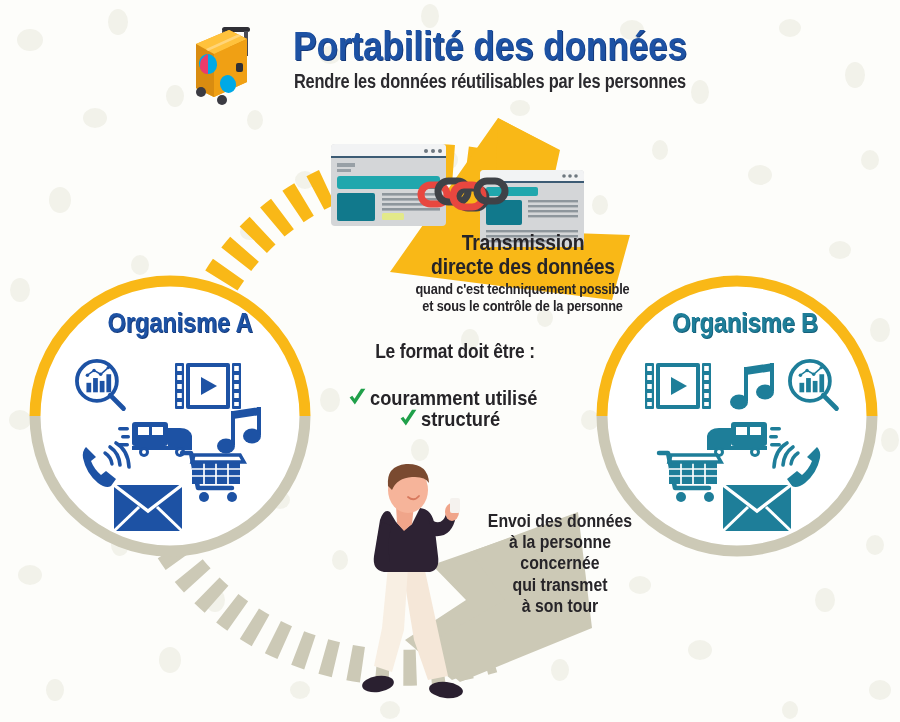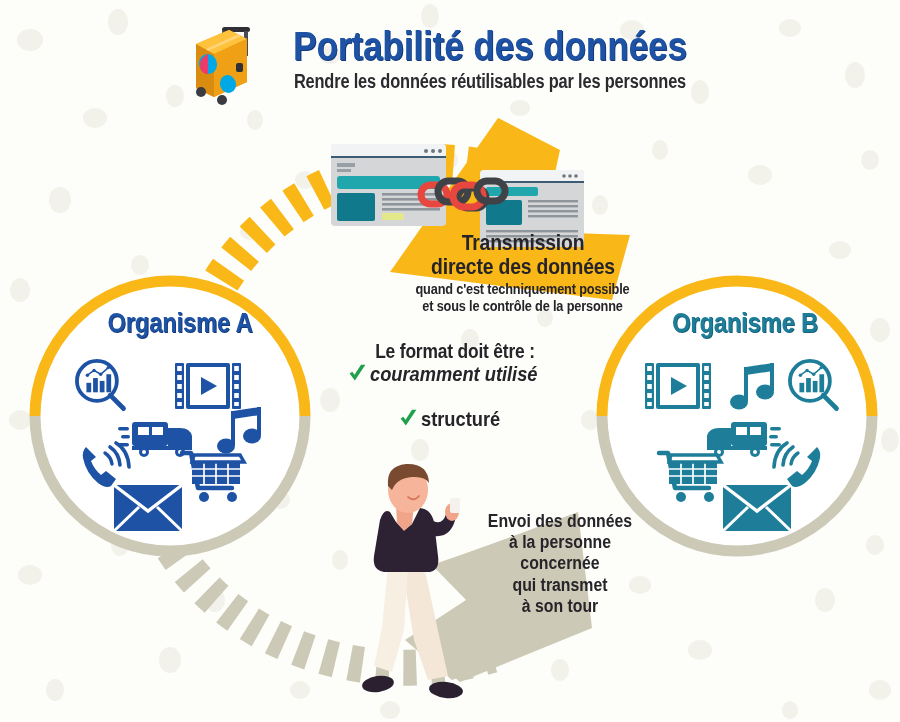--- a/index.html
+++ b/index.html
@@ -47,21 +47,21 @@
   
   #fmt-title{left:330px;top:340px;width:250px;text-align:center;
              font-size:20px;line-height:22px;color:#262428;
              transform:scaleX(0.87);transform-origin:center;}
   .fmt-row{position:absolute;z-index:5;display:flex;align-items:center;
            justify-content:center;width:250px;left:330px;}
   .fmt-row .lbl{font-size:21px;line-height:23px;color:#262428;font-weight:bold;
                 transform:scaleX(0.87);transform-origin:left center;
                 font-family:"Liberation Sans", sans-serif;white-space:nowrap;}
   .chk{display:inline-block;width:21px;height:21px;margin-right:2px;flex:0 0 auto;}
-  #fmt-r1{top:362px;font-style:italic;}
+  #fmt-r1{top:386px;}
   #fmt-r2{top:391px;margin-top:16px;}
   #fmt-r3{top:417px;}
 
   
   .envoi{position:absolute;z-index:5;width:210px;left:455px;text-align:center;
          font-size:18px;line-height:19px;color:#262428;font-weight:bold;
          transform:scaleX(0.88);transform-origin:center;
          font-family:"Liberation Sans", sans-serif;}
   #env1{top:512px;}
   #env2{top:533px;}

